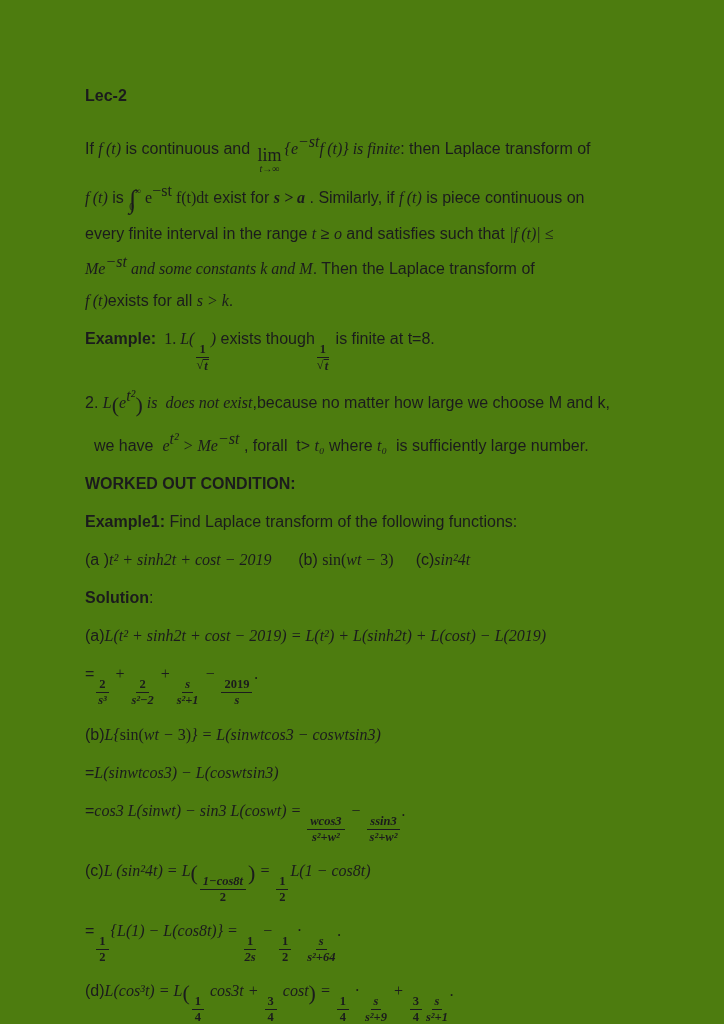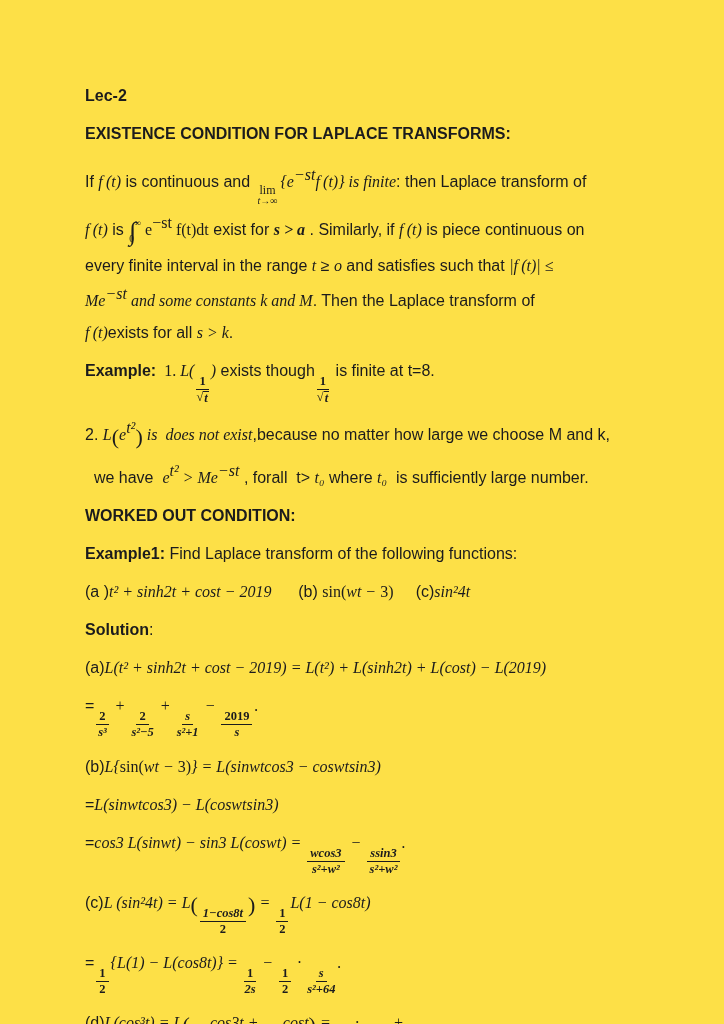--- a/index.html
+++ b/index.html
@@ -15,41 +15,40 @@
   .math{font-family:"Liberation Serif","DejaVu Serif",serif;font-style:italic;}
   .mathu{font-family:"Liberation Serif","DejaVu Serif",serif;font-style:normal;}
   .msup{display:inline-block;font-size:16px;line-height:1;vertical-align:7px;}
   .frac{display:inline-flex;flex-direction:column;align-items:center;line-height:1.05;
         vertical-align:-9px;margin:0 2px;font-size:12.5px;font-weight:600;
         font-family:"Liberation Serif","DejaVu Serif",serif;}
   .fnum{border-bottom:1px solid #1b1b1d;padding:0 3px 1px;}
   .fden{padding-top:1px;}
   .lim{display:inline-flex;flex-direction:column;align-items:center;line-height:1;
        vertical-align:-7px;margin:0 3px;font-family:"Liberation Serif","DejaVu Serif",serif;}
-  .lim-top{font-size:12px;margin-top:24px;}
+  .lim-top{font-size:18px;margin-top:24px;}
   .lim-bot{font-size:10px;font-style:italic;}
   .int{display:inline-flex;margin:0 4px 0 1px;vertical-align:-5px;}
   .int-sym{font-family:"Liberation Serif","DejaVu Serif",serif;font-size:26px;line-height:1;}
   .int-lims{display:flex;flex-direction:column;justify-content:space-between;
             font-family:"Liberation Serif","DejaVu Serif",serif;font-size:9.5px;line-height:1;
             height:25px;margin-left:-2px;}
   .int-lo{margin-left:-5px;}
   .sqrt{display:inline-flex;align-items:flex-start;}
   .sqrt-rad{font-style:normal;}
   .sqrt-body{border-top:1px solid #1b1b1d;font-style:italic;padding:0 1px;}
   .big{font-family:"Liberation Serif","DejaVu Serif",serif;font-size:22px;line-height:1;
        vertical-align:-4px;font-style:normal;}
 </style>
 </head>
 <body>
 
-<div class="page" style="background: #fde047;">
+<div class="page" style="background: #4d7c0f;">
   <main class="content" id="doc" style="color: rgb(27, 27, 29);">
       <div class="line g-first"><span class="tok sans b">Lec-2</span></div>
-      <div class="line g-x"><span class="tok sans b">EXISTENCE CONDITION FOR LAPLACE TRANSFORMS:</span></div>
       <div class="line g-x"><span class="tok sans">If </span><span class="tok math">f (t)</span><span class="tok sans"> is continuous and </span><span class="lim">
           <span class="lim-top">lim</span>
           <span class="lim-bot">t→∞</span>
         </span><span class="tok math">{e</span><span class="msup"><span class="tok math">−st</span></span><span class="tok math">f (t)} is finite</span><span class="tok sans">: then Laplace transform of</span></div>
       <div class="line g-c"><span class="tok math">f (t)</span><span class="tok sans"> is </span><span class="int">
           <span class="int-sym">∫</span>
           <span class="int-lims">
             <span class="int-hi">∞</span>
             <span class="int-lo">0</span>
           </span>
@@ -75,21 +74,21 @@
       <div class="line g-x"><span class="tok sans b">WORKED OUT CONDITION:</span></div>
       <div class="line g-x"><span class="tok sans b">Example1:</span><span class="tok sans"> Find Laplace transform of the following functions:</span></div>
       <div class="line g-x"><span class="tok sans">(a )</span><span class="tok math">t² + sinh2t + cost − 2019</span><span class="tok sans">      (b) </span><span class="tok mathu">sin(</span><span class="tok math">wt − </span><span class="tok mathu">3)</span><span class="tok sans">     (c)</span><span class="tok math">sin²4t</span></div>
       <div class="line g-x"><span class="tok sans b">Solution</span><span class="tok sans">:</span></div>
       <div class="line g-x"><span class="tok sans">(a)</span><span class="tok math">L(t² + sinh2t + cost − 2019) = L(t²) + L(sinh2t) + L(cost) − L(2019)</span></div>
       <div class="line g-x"><span class="tok sans">=</span><span class="frac">
           <span class="fnum"><span class="tok mathu">2</span></span>
           <span class="fden"><span class="tok math">s³</span></span>
         </span><span class="tok math"> + </span><span class="frac">
           <span class="fnum"><span class="tok mathu">2</span></span>
-          <span class="fden"><span class="tok math">s²−5</span></span>
+          <span class="fden"><span class="tok math">s²−2</span></span>
         </span><span class="tok math"> + </span><span class="frac">
           <span class="fnum"><span class="tok math">s</span></span>
           <span class="fden"><span class="tok math">s²+1</span></span>
         </span><span class="tok math"> − </span><span class="frac">
           <span class="fnum"><span class="tok mathu">2019</span></span>
           <span class="fden"><span class="tok math">s</span></span>
         </span><span class="tok math">.</span></div>
       <div class="line g-x"><span class="tok sans">(b)</span><span class="tok math">L{</span><span class="tok mathu">sin(</span><span class="tok math">wt − </span><span class="tok mathu">3)</span><span class="tok math">} = L(sinwtcos3 − coswtsin3)</span></div>
       <div class="line g-x"><span class="tok sans">=</span><span class="tok math">L(sinwtcos3) − L(coswtsin3)</span></div>
       <div class="line g-x"><span class="tok sans">=</span><span class="tok math">cos3 L(sinwt) − sin3 L(coswt) = </span><span class="frac">

